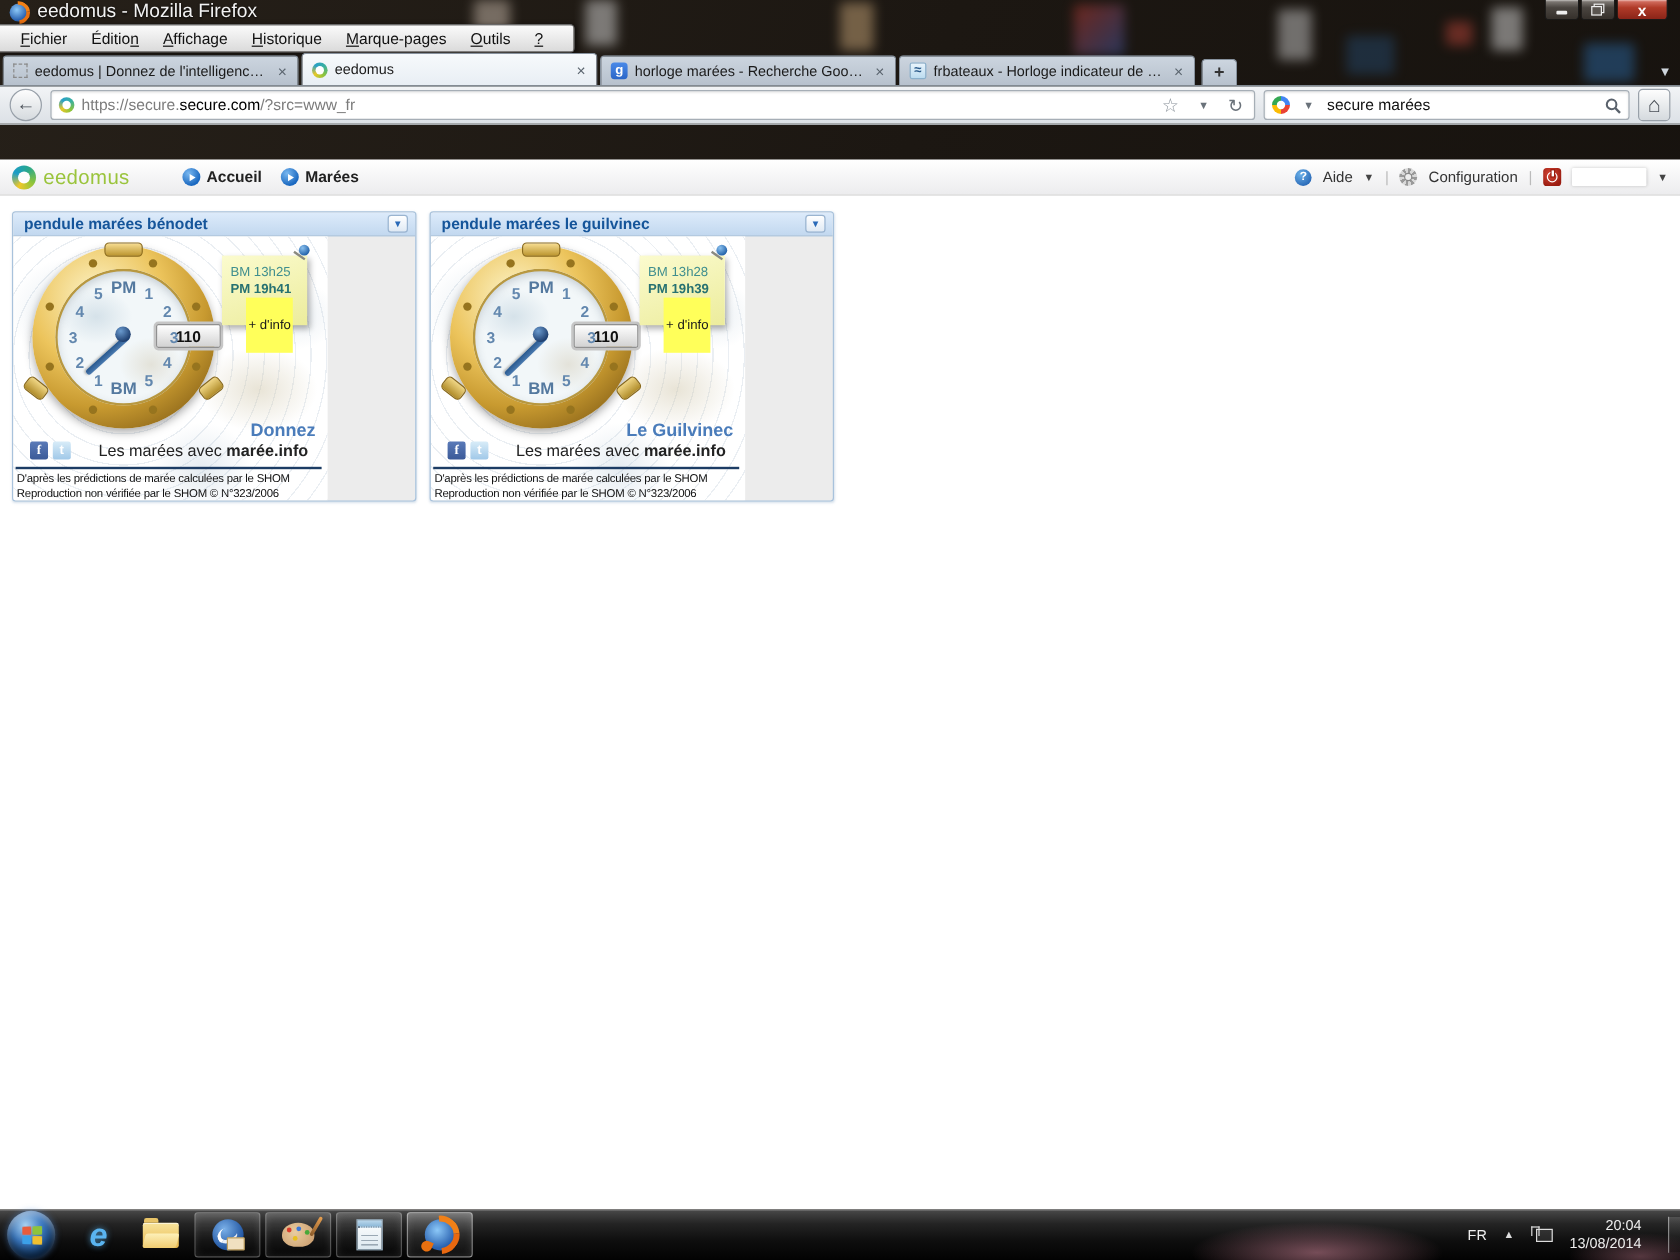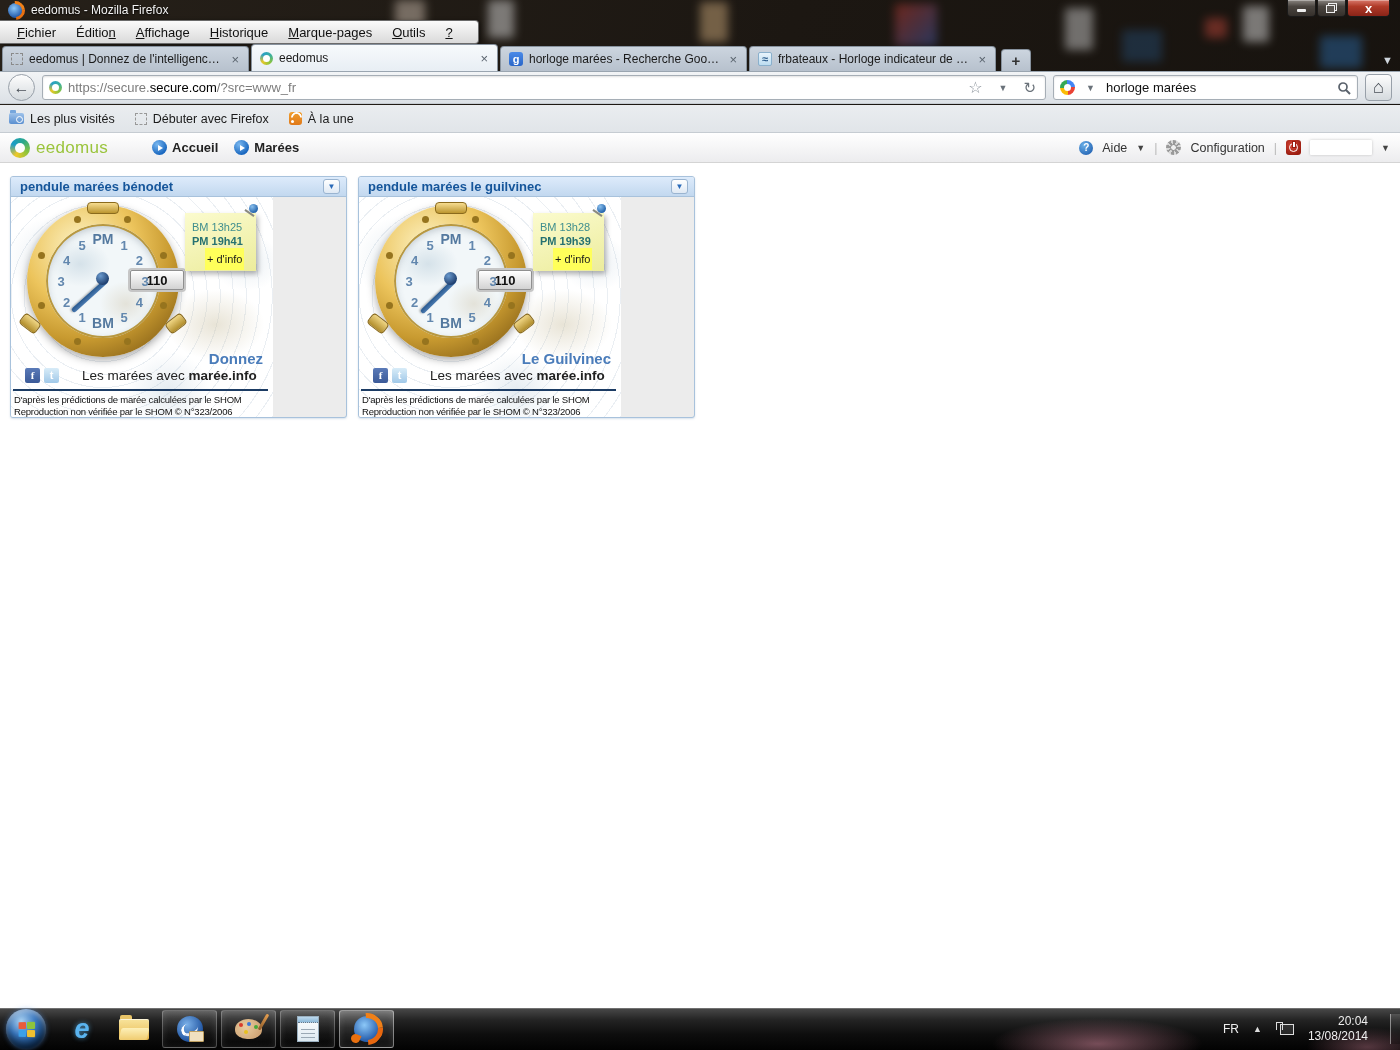--- a/index.html
+++ b/index.html
@@ -7,21 +7,21 @@
   .desktop { position:relative; width:1400px; height:1050px; overflow:hidden;
     background:linear-gradient(110deg,#262019 0%, #1c1712 45%, #15110d 100%); }
   .blob { position:absolute; filter:blur(5px); opacity:.5; border-radius:3px; }
 
   
   .titlebar { position:absolute; top:0; left:0; right:0; height:20px; display:flex; align-items:center; padding-left:8px; gap:8px; }
   .ff-mini { position:relative; width:15px; height:15px; border-radius:50%;
     background:radial-gradient(circle at 40% 35%, #8cc8f8, #2a62b0 65%); flex:none; }
   .ff-mini::after { content:""; position:absolute; inset:-2px; border-radius:50%;
     border:3px solid transparent; border-top-color:#f08018; border-right-color:#e87010; transform:rotate(40deg); }
-  .win-title { color:#f2f2f2; font-size:12px; text-shadow:0 1px 2px #000; }
+  .win-title { color:#f2f2f2; font-size:16px; text-shadow:0 1px 2px #000; }
   .win-buttons { position:absolute; top:0; right:10px; display:flex; gap:1px; }
   .win-btn { width:29px; height:17px; border:1px solid #1a1a1a; border-top:none; border-radius:0 0 4px 4px;
     background:linear-gradient(#8a8580,#4a4540 40%,#35302b); box-shadow:inset 0 1px 0 rgba(255,255,255,.35);
     display:flex; align-items:center; justify-content:center; position:relative; cursor:pointer; }
   .win-btn.close { width:43px; background:linear-gradient(#d8786a,#b03a28 40%,#8a2418); }
   .glyph-min { width:9px; height:3px; background:#eee; border-radius:1px; margin-top:5px; }
   .glyph-restore { position:relative; width:11px; height:10px; }
   .glyph-restore::before { content:""; position:absolute; right:0; top:0; width:7px; height:6px; border:1px solid #eee; }
   .glyph-restore::after { content:""; position:absolute; left:0; bottom:0; width:7px; height:6px; border:1px solid #eee; background:#5a5550; }
   .glyph-x { color:#fff; font-size:13px; font-weight:bold; line-height:1; }
@@ -166,21 +166,21 @@
   .hub { position:absolute; left:50px; top:48px; width:13px; height:13px; border-radius:50%;
     background:radial-gradient(circle at 35% 30%, #6a9ace, #1c3c6c 75%); }
   .digital { position:absolute; left:84px; top:46px; width:54px; height:20px; border:1px solid #909090; border-radius:2px;
     background:linear-gradient(#ffffff,#d2d2d2); box-shadow:0 0 0 2px #c6c6c6, inset 0 1px 1px #fff;
     font-size:13px; font-weight:bold; color:#111; display:flex; align-items:center; justify-content:center; }
 
   .sticky { position:absolute; left:174px; top:16px; width:71px; height:58px; padding:7px 5px 0 7px;
     background:linear-gradient(160deg,#fbfbce,#ecec9c); box-shadow:2px 3px 5px rgba(0,0,0,.3); font-size:11px; line-height:14px; }
   .sticky-bm { color:#3f8e8e; white-space:nowrap; }
   .sticky-pm { color:#267171; font-weight:bold; white-space:nowrap; }
-  .sticky-more { color:#1a1a1a; background:#ffff5a; display:inline-block; padding:4px 2px; margin-left:13px; cursor:pointer; white-space:nowrap; }
+  .sticky-more { color:#1a1a1a; background:#ffff5a; display:inline-block; padding:16px 2px; margin-left:13px; cursor:pointer; white-space:nowrap; }
   .pin { position:absolute; right:-2px; top:-9px; width:9px; height:9px; border-radius:50%;
     background:radial-gradient(circle at 35% 30%, #8ac0ee, #2060a8 75%); }
   .pin::after { content:""; position:absolute; left:-5px; top:8px; width:11px; height:2px; background:#8a8a80; transform:rotate(35deg); }
 
   .location { position:absolute; right:10px; top:153px; font-size:15px; font-weight:bold; color:#4a7cba; cursor:pointer; }
   .social-row { position:absolute; left:14px; top:171px; right:4px; display:flex; align-items:center; font-size:13.5px; color:#222; }
   .fb-icon { width:15px; height:15px; border-radius:2px; margin-right:4px; background:linear-gradient(#5a7ab8,#3b5a98);
     color:#fff; font-size:11px; font-weight:bold; text-align:center; line-height:15px; font-family:"Liberation Serif",serif; cursor:pointer; }
   .tw-icon { width:15px; height:15px; border-radius:2px; background:linear-gradient(#d8ecf8,#a0c8e8);
     color:#fff; font-size:11px; font-weight:bold; text-align:center; line-height:15px; cursor:pointer; }
@@ -318,43 +318,29 @@
       <span class="fav-ring"></span>
       <span class="url-text"><span class="url-pre">https://secure.</span><span class="url-domain">secure.com</span><span class="url-path">/?src=www_fr</span></span>
       <span class="spacer"></span>
       <span class="icon-btn star">☆</span>
       <span class="icon-btn dd-small">▼</span>
       <span class="icon-btn reload">↻</span>
     </div>
     <div class="field search-field">
       <span class="google-ball"></span>
       <span class="icon-btn dd-small">▼</span>
-      <span class="search-text">horloge marées</span>
+      <span class="search-text">secure marées</span>
       <svg width="14" height="14" viewBox="0 0 14 14">
           <circle cx="6" cy="6" r="4" fill="none" stroke="#5a626c" stroke-width="1.7"></circle>
           <line x1="9" y1="9" x2="13" y2="13" stroke="#5a626c" stroke-width="2"></line>
         </svg>
     </div>
     <div class="home-btn">⌂</div>
   </div>
 
-  <div class="bookmarksbar">
-    <span class="bm-item">
-        <span class="bm-folder"></span>
-        <span>Les plus visités</span>
-      </span>
-    <span class="bm-item">
-        <span class="bm-dashed"></span>
-        <span>Débuter avec Firefox</span>
-      </span>
-    <span class="bm-item">
-        <span class="bm-rss"></span>
-        <span>À la une</span>
-      </span>
-  </div>
 
   <div class="page">
     <div class="site-nav">
       <span class="logo-ring"></span>
       <span class="brand">eedomus</span>
       <div class="nav-links">
         <span class="nav-link">
             <span class="arrow-ball"></span>
             <span>Accueil</span>
           </span>

